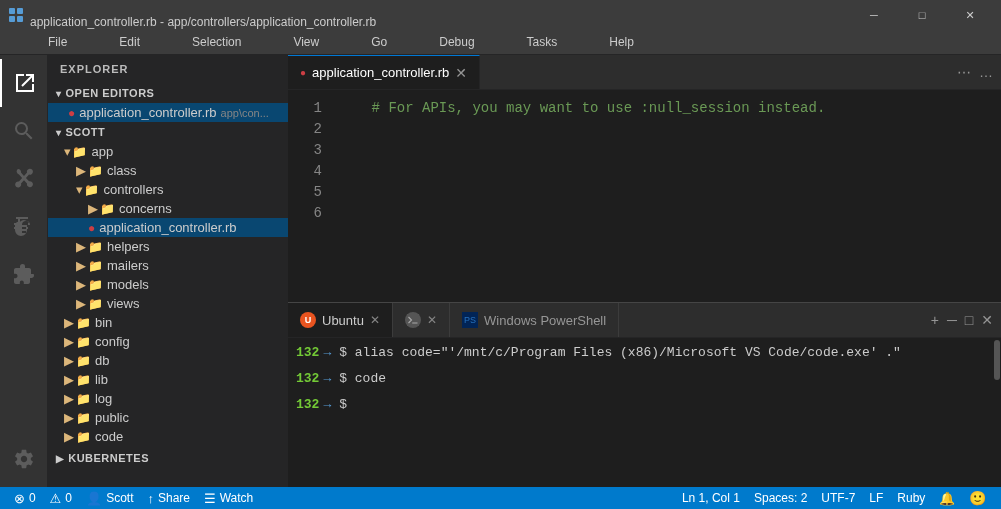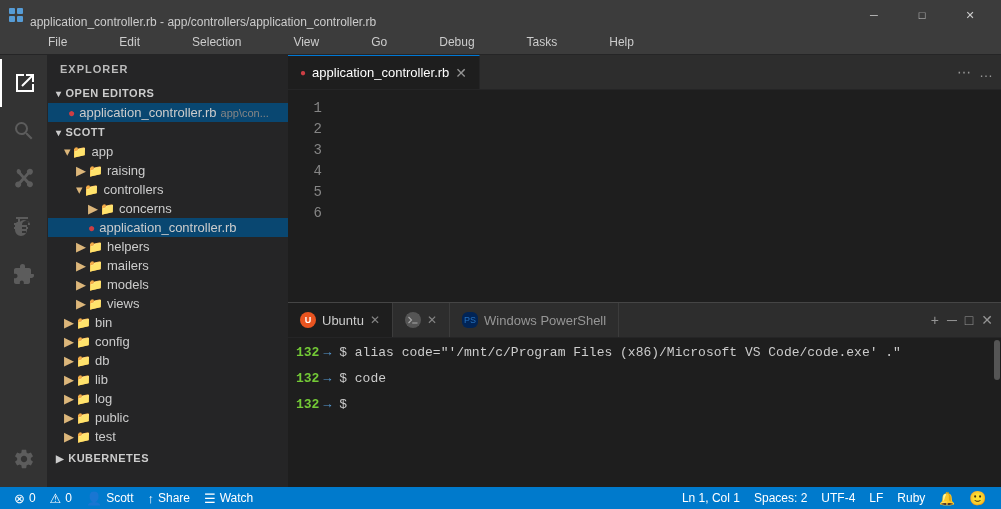--- a/index.html
+++ b/index.html
@@ -441,21 +441,21 @@
     </div>
 
     <div class="tree-item" style="padding-left: 16px;">
       <span style="margin-right:2px;color:#dcb67a;">▾</span>
       <span class="tree-icon folder-icon">📁</span>
       <span>app</span>
     </div>
     <div class="tree-item" style="padding-left: 28px;">
       <span style="margin-right:2px;color:#dcb67a;">▶</span>
       <span class="tree-icon folder-icon">📁</span>
-      <span>raising</span>
+      <span>class</span>
     </div>
     <div class="tree-item" style="padding-left: 28px;">
       <span style="margin-right:2px;color:#dcb67a;">▾</span>
       <span class="tree-icon folder-icon">📁</span>
       <span>controllers</span>
     </div>
     <div class="tree-item" style="padding-left: 40px;">
       <span style="margin-right:2px;color:#dcb67a;">▶</span>
       <span class="tree-icon folder-icon">📁</span>
       <span>concerns</span>
@@ -510,21 +510,21 @@
       <span>log</span>
     </div>
     <div class="tree-item" style="padding-left: 16px;">
       <span style="margin-right:2px;color:#dcb67a;">▶</span>
       <span class="tree-icon folder-icon">📁</span>
       <span>public</span>
     </div>
     <div class="tree-item" style="padding-left: 16px;">
       <span style="margin-right:2px;color:#dcb67a;">▶</span>
       <span class="tree-icon folder-icon">📁</span>
-      <span>test</span>
+      <span>code</span>
     </div>
     <div class="sidebar-section-title" style="margin-top:2px;">
       <span class="chevron">▶</span>
       <span>KUBERNETES</span>
     </div>
   </div>
 
   <div id="editor-area">
 
     <div id="tab-bar">
@@ -544,20 +544,21 @@
       <div id="editor-content">
         <div id="line-numbers">
           <div>1</div>
           <div>2</div>
           <div>3</div>
           <div>4</div>
           <div>5</div>
           <div>6</div>
         </div>
         <div id="code-content">
+          <div class="code-line"><span class="cm">    # For APIs, you may want to use :null_session instead.</span></div>
           <div class="code-line">&nbsp;</div>
         </div>
       </div>
 
       <div id="terminal-panel">
         <div id="terminal-tab-bar">
           <div class="terminal-tab active">
             <div class="terminal-tab-icon ubuntu-icon">U</div>
             <span>Ubuntu</span>
             <span class="terminal-tab-close">✕</span>
@@ -565,21 +566,21 @@
           <div class="terminal-tab">
             <div class="terminal-tab-icon dev-icon">
               <svg width="12" height="12" viewBox="0 0 16 16" fill="#aaa">
                   <path d="M0 0h16v16H0z" fill="#555"></path>
                   <path d="M2 4l4 4-4 4m5 0h7" stroke="#aaa" stroke-width="1.5" fill="none"></path>
                 </svg>
             </div>
             <span class="terminal-tab-close">✕</span>
           </div>
           <div class="terminal-tab">
-            <div class="terminal-tab-icon ps-icon" style="font-weight:normal; font-size:9px; color:#2671be; background:#012456; width:16px; height:16px; border-radius:6px; display:flex; align-items:center; justify-content:center;">PS</div>
+            <div class="terminal-tab-icon ps-icon" style="font-weight:normal; font-size:9px; color:#2671be; background:#012456; width:16px; height:16px; border-radius:0; display:flex; align-items:center; justify-content:center;">PS</div>
             <span>Windows PowerShell</span>
           </div>
           <div id="terminal-tab-actions">
             <span class="tab-action-btn">+</span>
             <span class="tab-action-btn">─</span>
             <span class="tab-action-btn">□</span>
             <span class="tab-action-btn">✕</span>
           </div>
         </div>
         <div id="terminal-content">
@@ -631,21 +632,21 @@
     <span>Watch</span>
   </div>
   <div class="status-spacer"></div>
   <div class="status-item">
     <span>Ln 1, Col 1</span>
   </div>
   <div class="status-item">
     <span>Spaces: 2</span>
   </div>
   <div class="status-item">
-    <span>UTF-4</span>
+    <span>UTF-7</span>
   </div>
   <div class="status-item">
     <span>LF</span>
   </div>
   <div class="status-item">
     <span>Ruby</span>
   </div>
   <div class="status-item">
     <span class="bell">🔔</span>
   </div>

